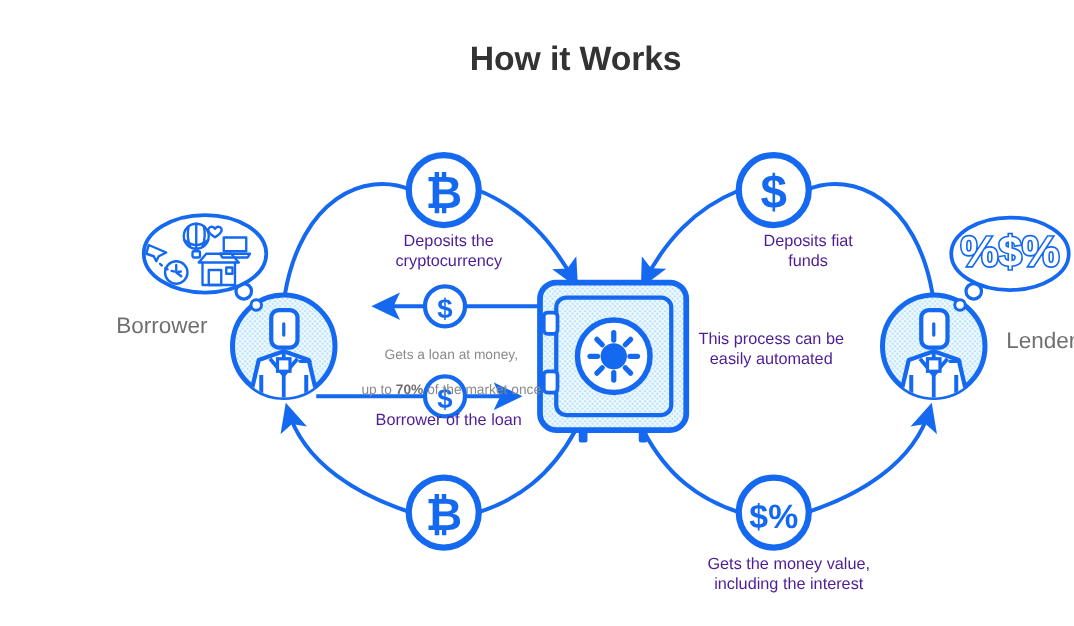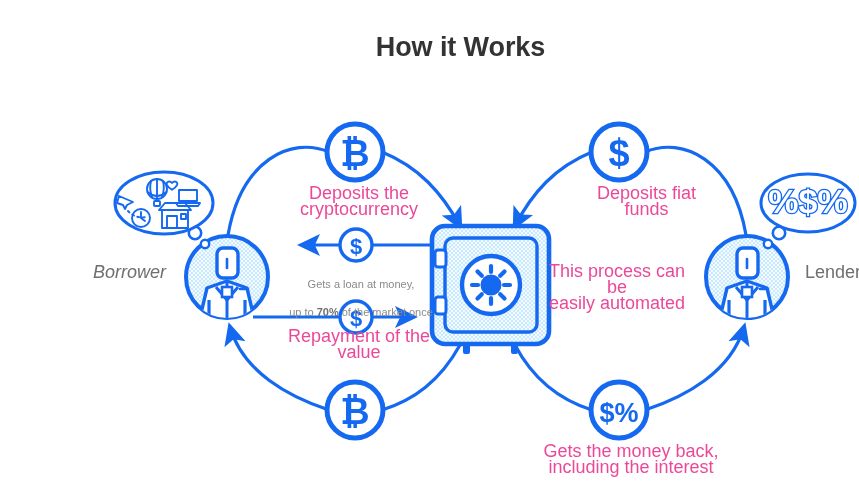--- a/index.html
+++ b/index.html
@@ -34,22 +34,22 @@
     width: 859px;
     text-align: center;
     font-size: 27px;
     font-weight: bold;
     color: #333333;
     letter-spacing: -0.1px;
   }
   .caption {
     position: absolute;
     text-align: center;
-    color: #ec4899;
-    font-size: 18px;
+    color: #4c1d95;
+    font-size: 13px;
     line-height: 16px;
     white-space: pre-line;
   }
   .caption.small {
     font-size: 11px;
     line-height: 14px;
     color: #8a8a8a;
   }
   .caption.small b { color: #6f6f6f; text-align: center; }
   .role-label {
@@ -58,21 +58,21 @@
     font-size: 18px;
     line-height: 22px;
   }
   .cap-deposit-crypto { left: 238px; top: 185px; width: 180px; }
   .cap-loan           { left: 235px; top: 263px; width: 190px; }
   .cap-repayment      { left: 238px; top: 328px; width: 180px; }
   .cap-collateral     { left: 232px; top: 443px; width: 195px; }
   .cap-deposit-fiat   { left: 528px; top: 185px; width: 175px; }
   .cap-automated      { left: 510px; top: 263px; width: 152px; }
   .cap-money-back     { left: 505px; top: 443px; width: 190px; }
-  .label-borrower { left: 62px; top: 261px; width: 100px; text-align: left; font-style: italic; }
+  .label-borrower { left: 62px; top: 249px; width: 100px; text-align: left; }
   .label-lender   { left: 774px; top: 261px; width: 100px; text-align: left; }
 </style>
 </head>
 <body>
 
 <div id="stage">
 
   <div class="page-title">How it Works</div>
 
   <svg id="diagram" viewBox="0 0 859 501">
@@ -234,28 +234,28 @@
   </svg>
 
   <div class="caption cap-deposit-crypto">Deposits the
 cryptocurrency</div>
 
   <div class="caption small cap-loan">
     <span>Gets a loan at money,</span><br>
     <span>up to </span><b>70%</b><span> of the market once</span>
   </div>
 
-  <div class="caption cap-repayment">Repayment of the value</div>
+  <div class="caption cap-repayment">Borrower of the loan</div>
 
 
   <div class="caption cap-deposit-fiat">Deposits fiat
 funds</div>
 
   <div class="caption cap-automated">This process can be
 easily automated</div>
 
-  <div class="caption cap-money-back">Gets the money back,
+  <div class="caption cap-money-back">Gets the money value,
 including the interest</div>
 
   <div class="role-label label-borrower">Borrower</div>
   <div class="role-label label-lender">Lender</div>
 
 </div>
 
 </body></html>

